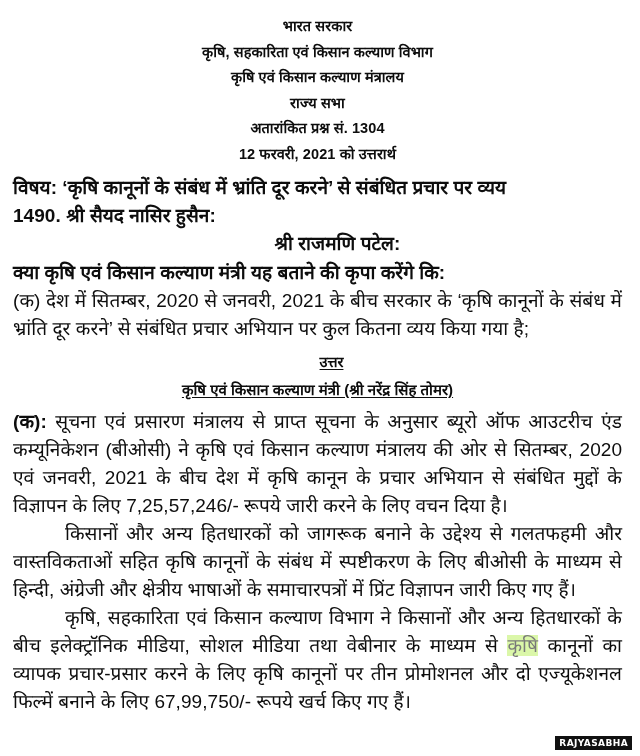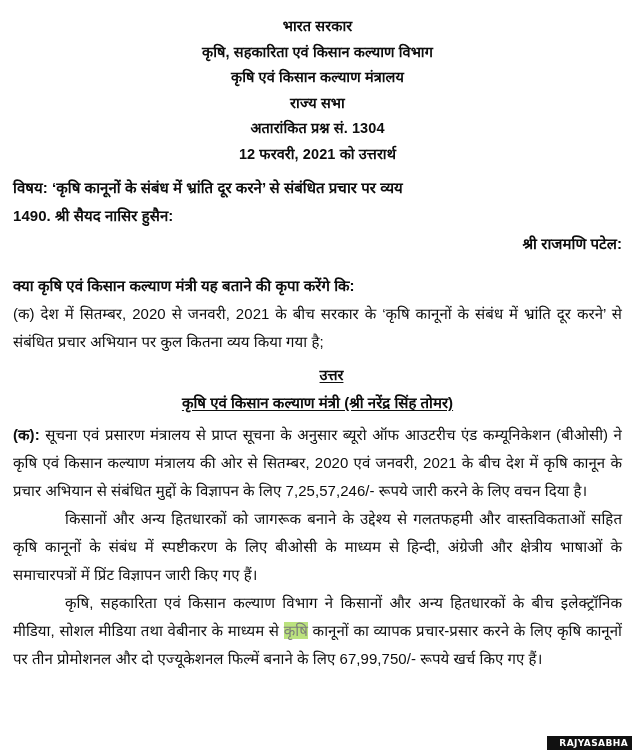--- a/index.html
+++ b/index.html
@@ -37,50 +37,50 @@
   .header .hline {
     font-size: 14.5px;
     line-height: 25.5px;
     font-weight: 600;
     letter-spacing: 0.1px;
     white-space: nowrap;
   }
 
   
   .para {
-    font-size: 15px;
+    font-size: 19px;
     line-height: 28px;
     text-align: justify;
     text-justify: inter-word;
     margin: 0;
     letter-spacing: 0.05px;
   }
   .para.bold-line {
     font-weight: 700;
     text-align: left;
   }
   .indent-name {
     padding-left: 40px;
     font-weight: 700;
-    text-align: right;
+    text-align: center;
   }
   .para.indent {
     text-indent: 52px;
   }
   .lead {
     font-weight: 700;
   }
 
   
   .subject {
     margin-top: 7px;
   }
 
   .qblock {
-    margin-top: 14px;
+    margin-top: 1px;
   }
 
   
   .ans-head {
     text-align: center;
     font-weight: 700;
     font-size: 14.5px;
     line-height: 27px;
     margin-top: 6px;
   }
@@ -99,36 +99,36 @@
     text-decoration: underline;
     text-underline-offset: 2px;
   }
 
   .ansbody {
     margin-top: 4px;
   }
 
   
   .sel-artifact {
-    background: #84cc16;
+    background: #bef264;
     opacity: 0.55;
   }
 
   
   .watermark {
     position: absolute;
     right: 4px;
     bottom: 6px;
     background: #111111;
     color: #ffffff;
     font-family: "DejaVu Sans", sans-serif;
     font-size: 9px;
     font-weight: 700;
     letter-spacing: 0.4px;
-    padding: 2px 4px 2px 12px;
+    padding: 2px 4px 2px 4px;
     line-height: 10px;
     white-space: nowrap;
   }
 </style>
 </head>
 <body>
 
 <div class="page">
   <div class="inner">
 

